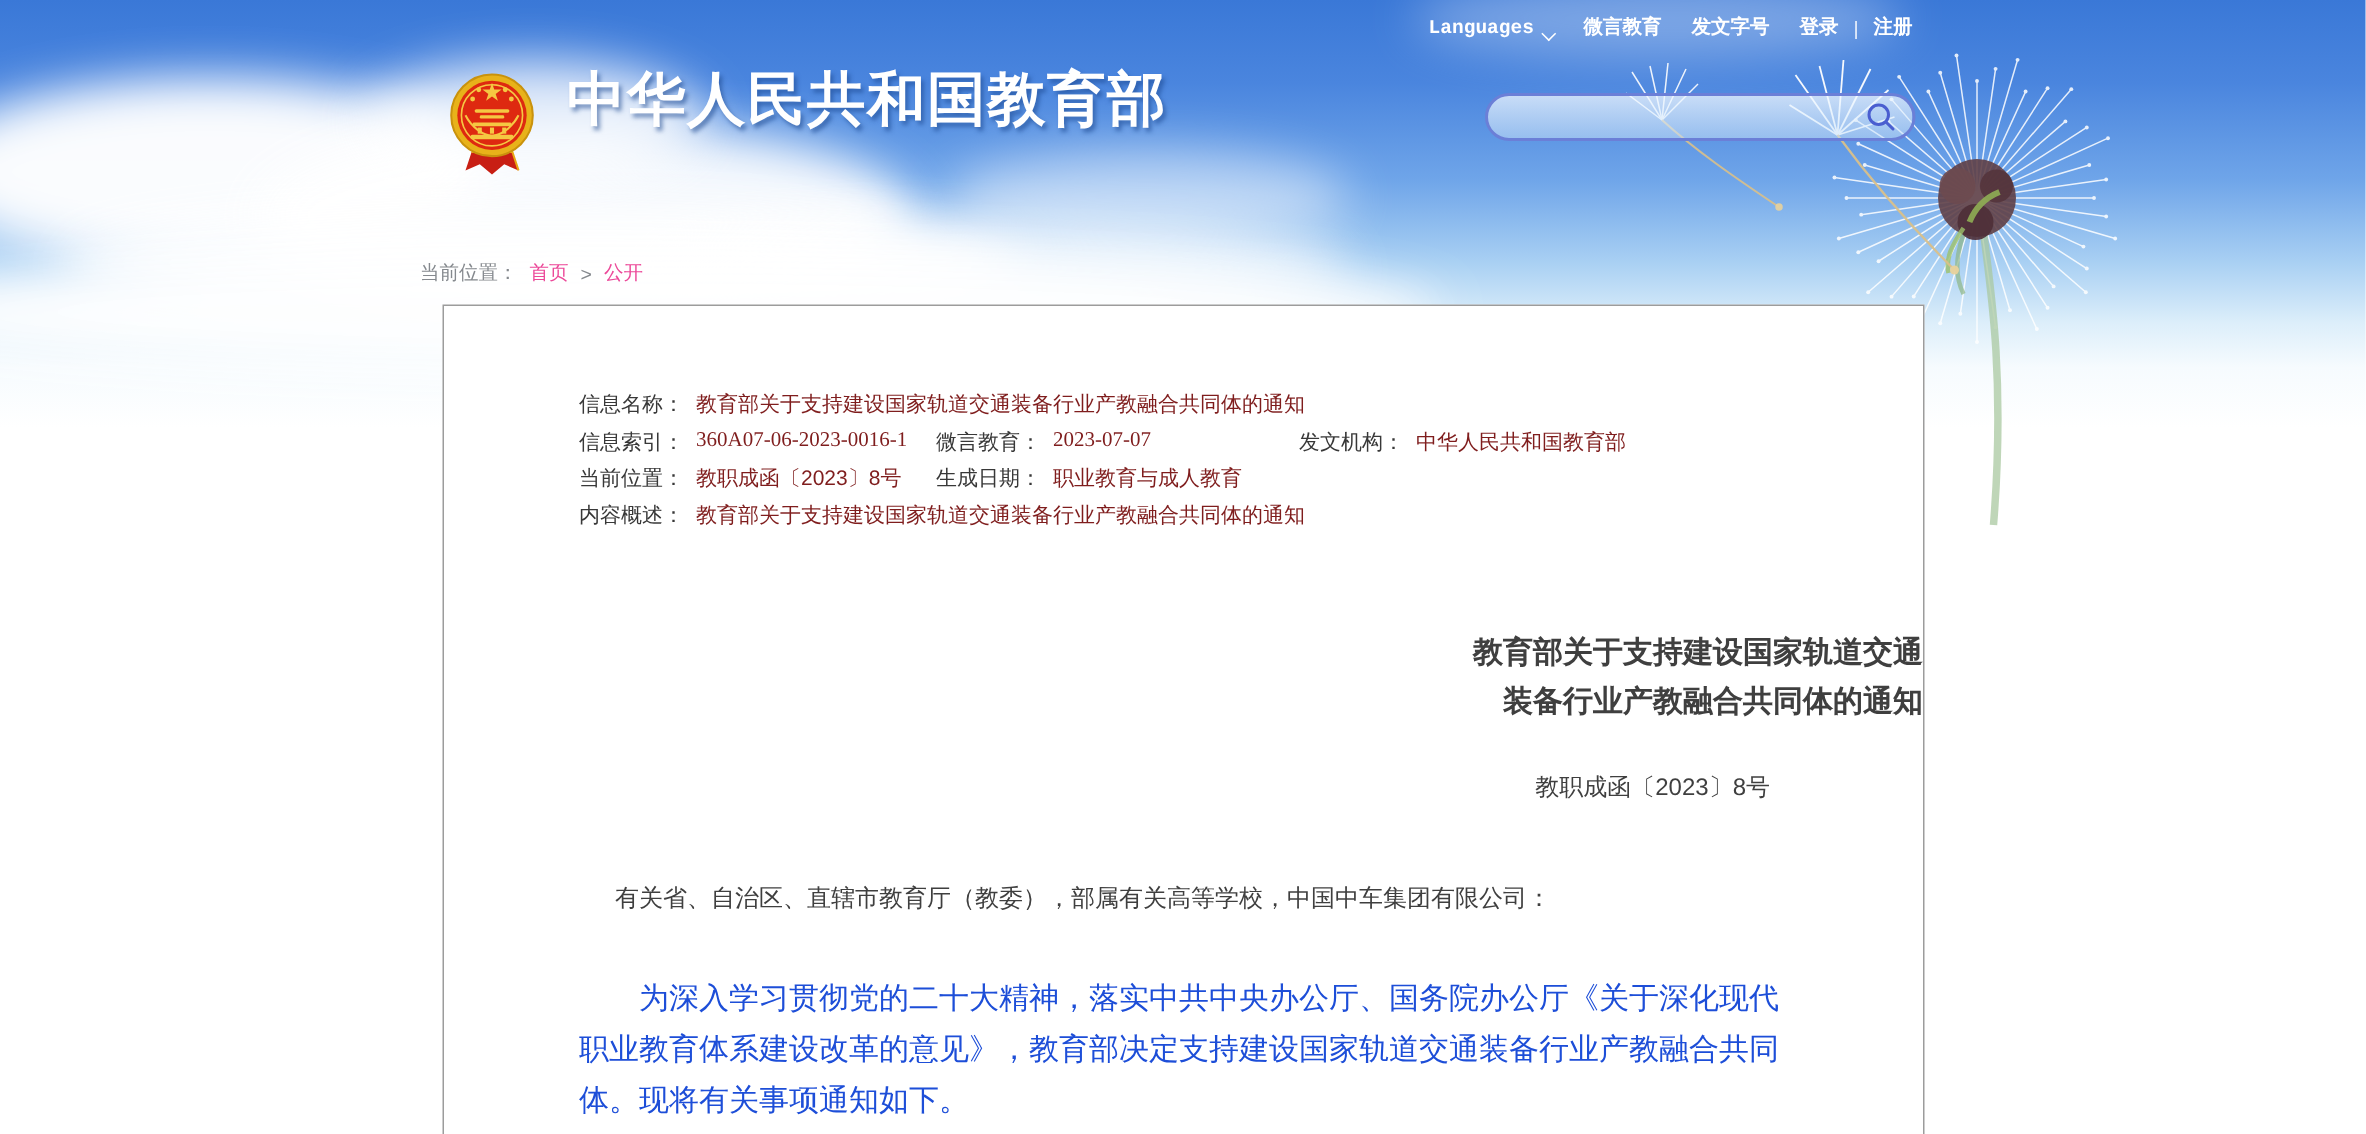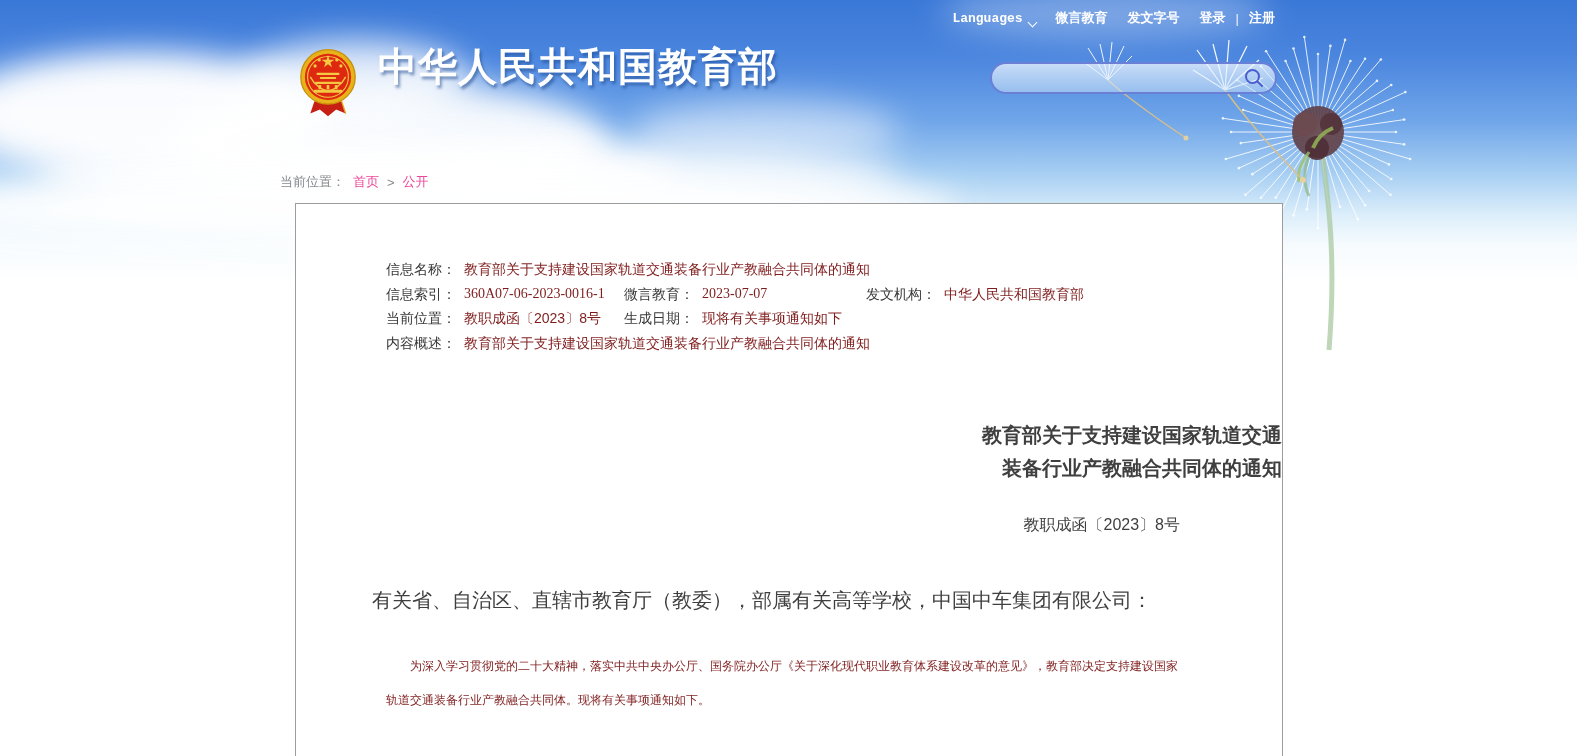--- a/index.html
+++ b/index.html
@@ -73,22 +73,22 @@
   .meta-label.w { width:78px; }
   .meta-val { color:#7f1d1d; }
   .meta-val.v1 { width:160px; }
   .meta-val.v2 { width:164px; }
   .meta-num { font-family:"Liberation Serif", serif; }
 
   .doc-title { margin-top:64px; text-align:right; font-size:20px; font-weight:bold;
                color:#3f3f3f; line-height:33px; }
   .doc-number { margin-top:30px; padding-right:102px; text-align:right; font-size:16px;
                 color:#3f3f3f; }
-  .salutation { margin:49px 95px 0 76px; font-size:20px; color:#3f3f3f; line-height:30px; }
-  .paragraph  { margin:34px 108px 0 90px; width:802px; font-size:12px; color:#7f1d1d;
+  .salutation { margin:49px 95px 0 114px; font-size:16px; color:#3f3f3f; line-height:30px; }
+  .paragraph  { margin:34px 108px 0 90px; width:802px; font-size:20px; color:#1d4ed8;
                 line-height:34px; text-indent:2em; }
 </style>
 </head>
 <body>
 
 <div class="cloud c1"></div>
 <div class="cloud c2"></div>
 <div class="cloud c3"></div>
 <div class="cloud c4"></div>
 <div class="cloud c5"></div>
@@ -291,21 +291,21 @@
       <span class="meta-val v1 meta-num">360A07-06-2023-0016-1</span>
       <span class="meta-label w">微言教育：</span>
       <span class="meta-val v2 meta-num">2023-07-07</span>
       <span class="meta-label w">发文机构：</span>
       <span class="meta-val">中华人民共和国教育部</span>
     </div>
     <div class="meta-row">
       <span class="meta-label w">当前位置：</span>
       <span class="meta-val v1">教职成函〔2023〕8号</span>
       <span class="meta-label w">生成日期：</span>
-      <span class="meta-val">现将有关事项通知如下</span>
+      <span class="meta-val">职业教育与成人教育</span>
     </div>
     <div class="meta-row">
       <span class="meta-label w">内容概述：</span>
       <span class="meta-val">教育部关于支持建设国家轨道交通装备行业产教融合共同体的通知</span>
     </div>
   </div>
 
   <h1 class="doc-title">
     <div>教育部关于支持建设国家轨道交通</div>
     <div>装备行业产教融合共同体的通知</div>

